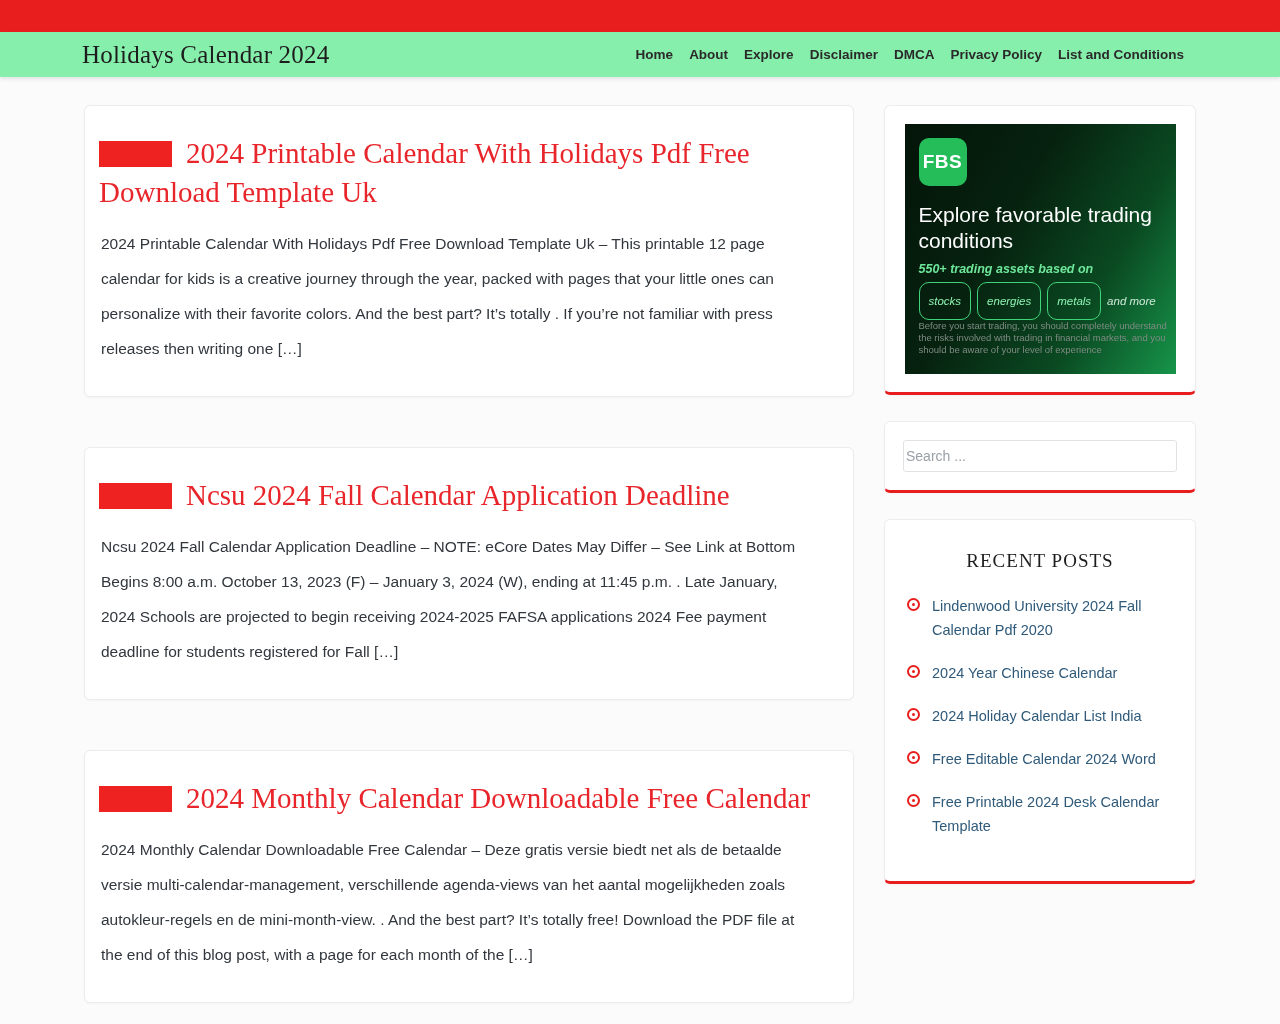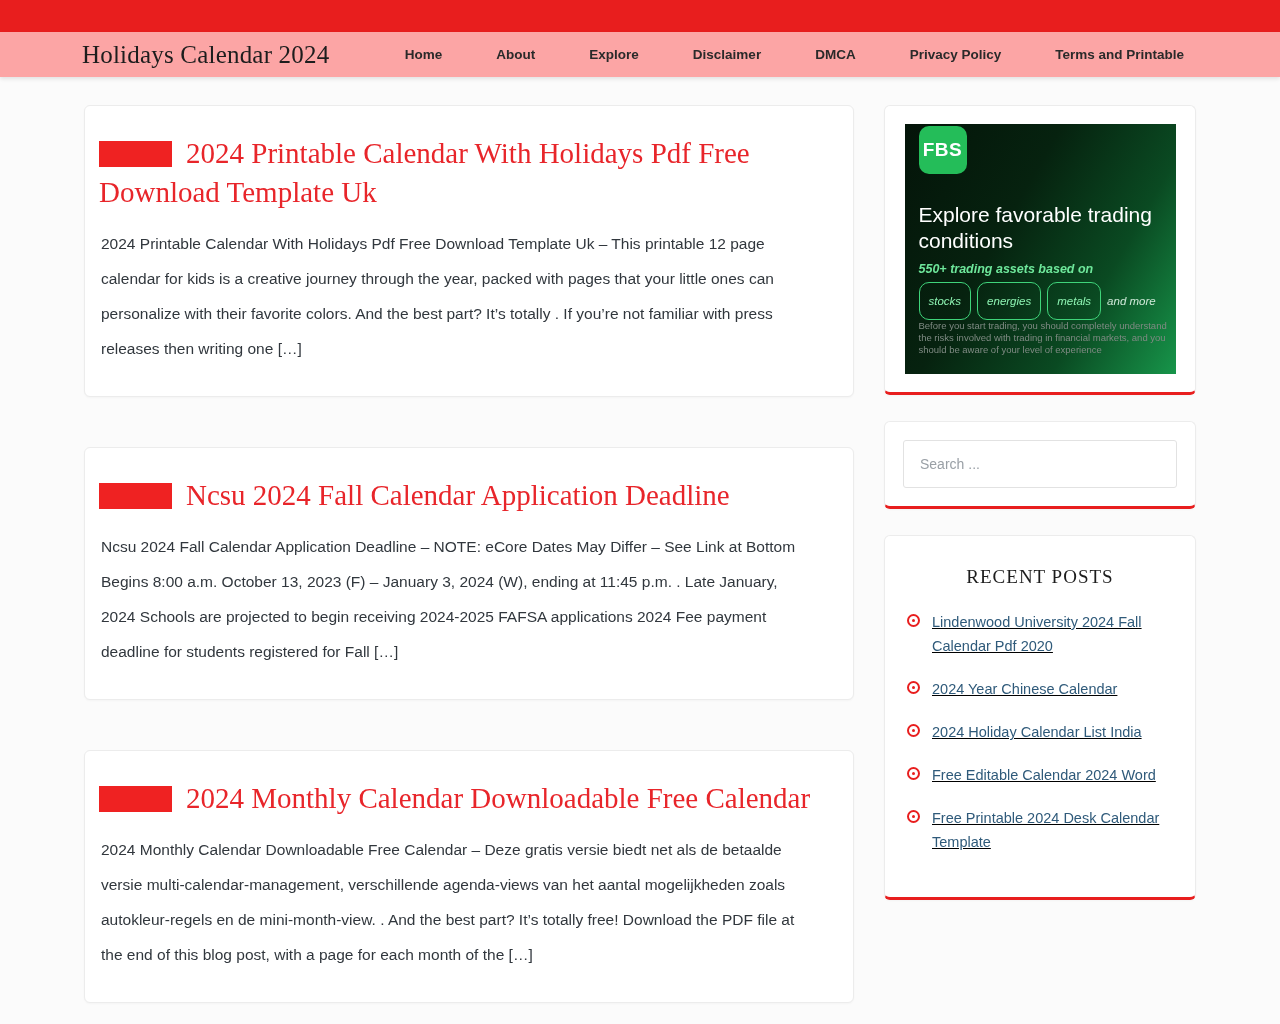--- a/index.html
+++ b/index.html
@@ -10,40 +10,40 @@
     font-family: "Liberation Sans", sans-serif;
     overflow: hidden;
   }
   .top-bar {
     height: 32px;
     background: #e81e1e;
     width: 100%;
   }
   .header {
     height: 45px;
-    background: #fca5a5;
+    background: #86efac;
     display: flex;
     align-items: center;
     justify-content: space-between;
     padding: 0 96px 0 82px;
     box-shadow: 0 2px 4px rgba(0,0,0,0.10);
     position: relative;
     z-index: 5;
   }
   .site-title {
     font-family: "Liberation Serif", serif;
     font-size: 25px;
     color: #1d1d1d;
     font-weight: 400;
     letter-spacing: 0.2px;
   }
   .nav {
     display: flex;
     align-items: flex-end;
-    gap: 54px;
+    gap: 16px;
   }
   .nav-item {
     font-size: 13.5px;
     color: #2a2a2a;
     font-weight: bold;
     cursor: pointer;
     white-space: nowrap;
   }
 
   .page {
@@ -109,21 +109,21 @@
     width: 271px;
     height: 250px;
     margin: 0 auto;
     background: linear-gradient(120deg, #041409 0%, #06220f 38%, #0a4a22 70%, #17954a 100%);
     position: relative;
     overflow: hidden;
     cursor: pointer;
   }
   .ad-logo {
     position: absolute;
-    left: 14px; top: 2px;
+    left: 14px; top: 14px;
     width: 48px; height: 48px;
     background: #24bd59;
     border-radius: 10px;
     color: #fff;
     font-weight: bold;
     font-size: 19px;
     display: flex;
     align-items: center;
     justify-content: center;
     letter-spacing: 0.5px;
@@ -169,42 +169,42 @@
     position: absolute;
     left: 14px; top: 196px;
     width: 252px;
     color: #7f8a83;
     font-size: 9.5px;
     line-height: 12px;
   }
 
   .search-input {
     width: 100%;
-    height: 48px;
+    height: 32px;
     border: 1px solid #e2e2e2;
     border-radius: 3px;
-    padding: 0 16px;
+    padding: 0 2px;
     font-size: 14px;
     color: #333;
     background: #fff;
     outline: none;
     font-family: "Liberation Sans", sans-serif;
   }
   .search-input::placeholder { color: #9aa0a6; }
 
   .widget-title {
     font-family: "Liberation Serif", serif;
     font-size: 19px;
     letter-spacing: 1px;
     color: #1d1d1d;
     text-align: center;
     margin: 12px 0 22px 0;
     font-weight: 400;
   }
-  .recent-list { list-style: none; margin: 0; padding: 0 4px 6px 4px; text-decoration: underline; }
+  .recent-list { list-style: none; margin: 0; padding: 0 4px 6px 4px; }
   .recent-item {
     display: flex;
     gap: 12px;
     margin-bottom: 19px;
     align-items: flex-start;
   }
   .bullet-icon {
     flex: none;
     width: 13px; height: 13px;
     border-radius: 50%;
@@ -234,21 +234,21 @@
 
 <div class="header">
   <div class="site-title">Holidays Calendar 2024</div>
   <nav class="nav">
     <div class="nav-item">Home</div>
     <div class="nav-item">About</div>
     <div class="nav-item">Explore</div>
     <div class="nav-item">Disclaimer</div>
     <div class="nav-item">DMCA</div>
     <div class="nav-item">Privacy Policy</div>
-    <div class="nav-item">Terms and Printable</div>
+    <div class="nav-item">List and Conditions</div>
   </nav>
 </div>
 
 <div class="page">
 
   <div class="main-col">
 
     <article class="post-card">
       <h2 class="post-title">
         <span class="title-swatch"></span><span>2024 Printable Calendar With Holidays Pdf Free Download Template Uk</span>

